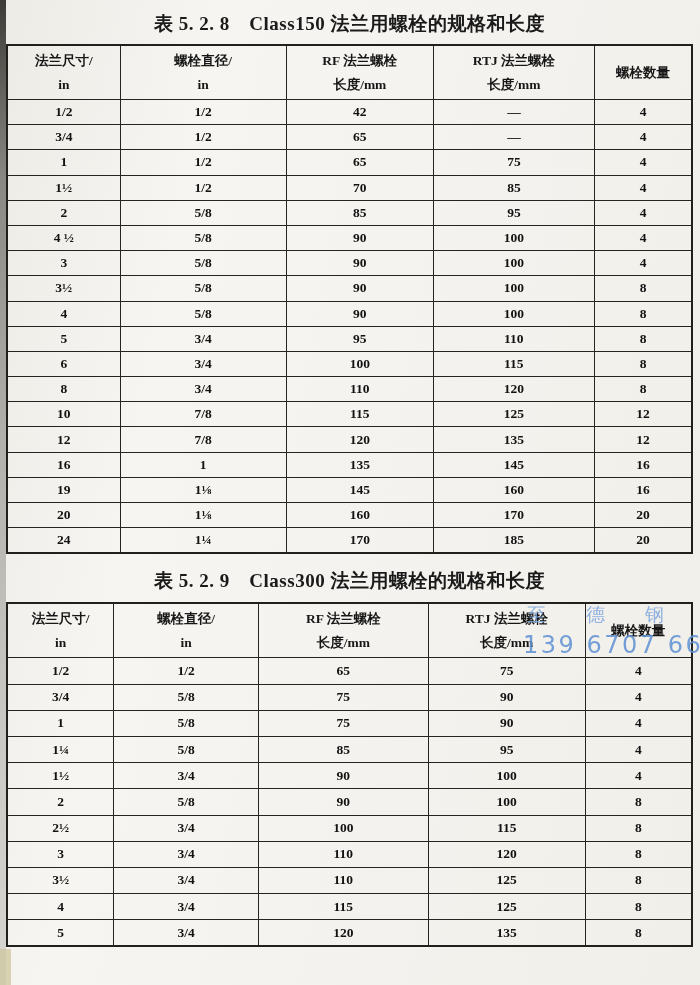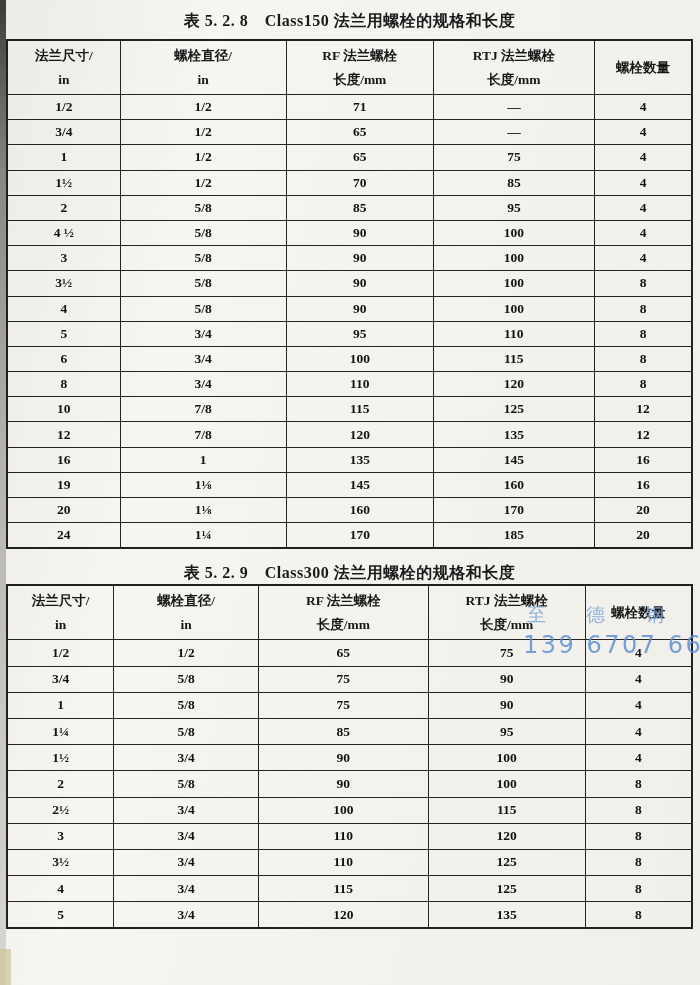--- a/index.html
+++ b/index.html
@@ -35,26 +35,26 @@
     opacity: 0.75;
   }
   .content {
     position: absolute;
     left: 6px; top: 0;
     width: 687px;
   }
   .tbl-title {
     text-align: center;
     font-weight: bold;
-    font-size: 16px;
+    font-size: 19px;
     letter-spacing: 0.5px;
     color: #1a1a1a;
   }
   .title-1 { padding-top: 11px; padding-bottom: 7px; }
-  .title-2 { padding-top: 14px; }
+  .title-2 { padding-top: 14px; padding-bottom: 8px; }
   table {
     width: 687px;
     border-collapse: collapse;
     table-layout: fixed;
   }
   th, td {
     border: 1.6px solid #262421;
     text-align: center;
     vertical-align: middle;
     padding: 0;
@@ -139,21 +139,21 @@
               </th>
               <th>
                 <span class="hl">螺栓数量</span>
               </th>
             </tr>
           </thead>
         <tbody>
             <tr>
               <td>1/2</td>
               <td>1/2</td>
-              <td>71</td>
+              <td>42</td>
               <td>—</td>
               <td>4</td>
             </tr>
             <tr>
               <td>3/4</td>
               <td>1/2</td>
               <td>65</td>
               <td>—</td>
               <td>4</td>
             </tr>

